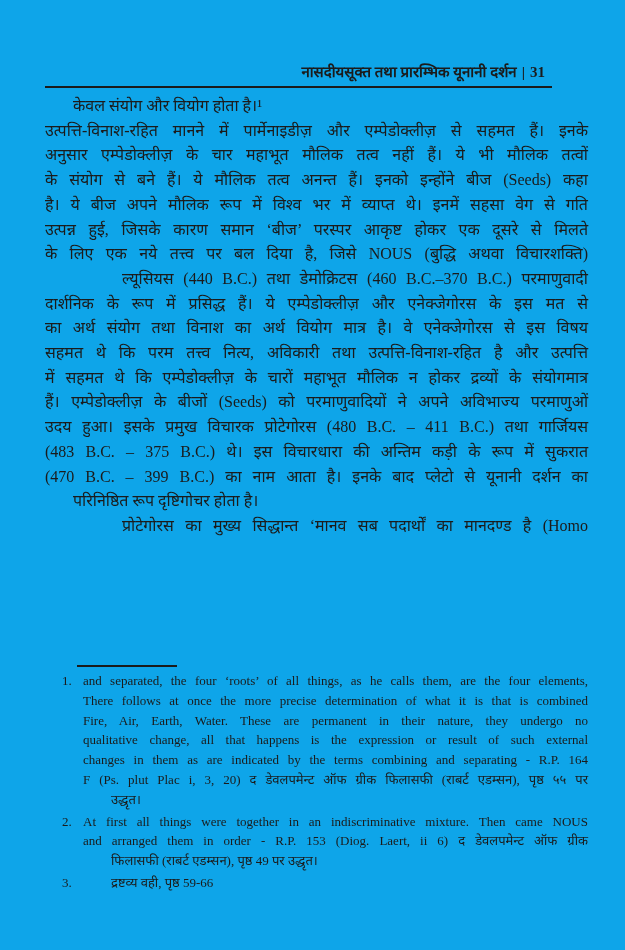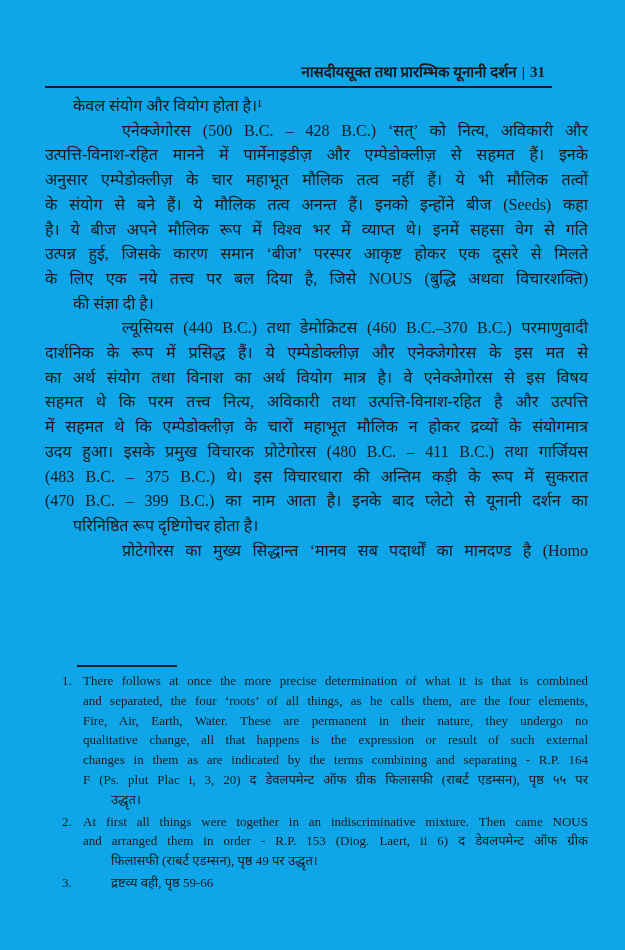--- a/index.html
+++ b/index.html
@@ -66,36 +66,35 @@
   </div>
   <div class="header-rule"></div>
 
   <div class="body-text">
 
     <div>
       <div class="line ll">केवल संयोग और वियोग होता है।¹</div>
     </div>
 
     <div>
-      <div class="line jl indent1">एनेक्जेगोरस (500 B.C. – 428 B.C.) ‘सत्’ को नित्य, अविकारी और</div>
       <div class="line jl">उत्पत्ति-विनाश-रहित मानने में पार्मेनाइडीज़ और एम्पेडोक्लीज़ से सहमत हैं। इनके</div>
       <div class="line jl">अनुसार एम्पेडोक्लीज़ के चार महाभूत मौलिक तत्व नहीं हैं। ये भी मौलिक तत्वों</div>
       <div class="line jl">के  संयोग से बने हैं। ये मौलिक तत्व अनन्त हैं। इनको इन्होंने बीज (Seeds) कहा</div>
       <div class="line jl">है। ये बीज अपने मौलिक रूप में विश्व भर में व्याप्त थे। इनमें सहसा वेग से गति</div>
       <div class="line jl">उत्पन्न हुई, जिसके कारण समान ‘बीज’ परस्पर आकृष्ट होकर एक दूसरे से मिलते</div>
       <div class="line jl">के लिए एक नये तत्त्व पर बल दिया है, जिसे NOUS (बुद्धि अथवा विचारशक्ति)</div>
-      <div class="line ll">की संज्ञा दी है।</div>
     </div>
 
     <div>
       <div class="line jl indent1">ल्यूसियस (440 B.C.) तथा डेमोक्रिटस (460 B.C.–370 B.C.) परमाणुवादी</div>
       <div class="line jl">दार्शनिक के रूप में प्रसिद्ध हैं। ये एम्पेडोक्लीज़ और एनेक्जेगोरस के इस मत से</div>
       <div class="line jl">का अर्थ संयोग तथा विनाश का अर्थ वियोग मात्र है। वे एनेक्जेगोरस से इस विषय</div>
       <div class="line jl">सहमत थे कि परम तत्त्व नित्य, अविकारी तथा उत्पत्ति-विनाश-रहित है और उत्पत्ति</div>
       <div class="line jl">में सहमत थे कि एम्पेडोक्लीज़ के चारों महाभूत मौलिक न होकर द्रव्यों के संयोगमात्र</div>
+      <div class="line jl">हैं। एम्पेडोक्लीज़ के बीजों (Seeds) को परमाणुवादियों ने अपने अविभाज्य परमाणुओं</div>
     </div>
 
     <div>
       <div class="line jl">उदय हुआ। इसके प्रमुख विचारक प्रोटेगोरस (480 B.C. – 411 B.C.) तथा गार्जियस</div>
       <div class="line jl">(483 B.C. – 375 B.C.) थे। इस विचारधारा की अन्तिम कड़ी के रूप में सुकरात</div>
       <div class="line jl">(470 B.C. – 399 B.C.) का नाम आता है। इनके बाद प्लेटो से यूनानी दर्शन का</div>
       <div class="line ll">परिनिष्ठित रूप दृष्टिगोचर होता है।</div>
     </div>
 
     <div>
@@ -104,22 +103,22 @@
 
   </div>
 
   <div class="fn-rule"></div>
 
   <div class="footnotes">
 
     <div class="footnote">
       <div class="fn-marker">1.</div>
       <div class="fn-body">
+        <div class="fn-line jl">and separated, the four ‘roots’ of all things, as he calls them, are the four elements,</div>
         <div class="fn-line jl">There follows at once the more precise determination of what it is that is combined</div>
-        <div class="fn-line jl">and separated, the four ‘roots’ of all things, as he calls them, are the four elements,</div>
         <div class="fn-line jl">Fire, Air, Earth, Water. These are permanent in their nature, they undergo no</div>
         <div class="fn-line jl">qualitative change, all that happens is the expression or result of such external</div>
         <div class="fn-line jl">changes in them as are indicated by the terms combining and separating - R.P. 164</div>
         <div class="fn-line jl">F (Ps. plut Plac i, 3, 20) द डेवलपमेन्ट ऑफ ग्रीक फिलासफी (राबर्ट एडम्सन), पृष्ठ ५५ पर</div>
         <div class="fn-line ll">उद्धृत।</div>
       </div>
     </div>
 
     <div class="footnote">
       <div class="fn-marker">2.</div>

